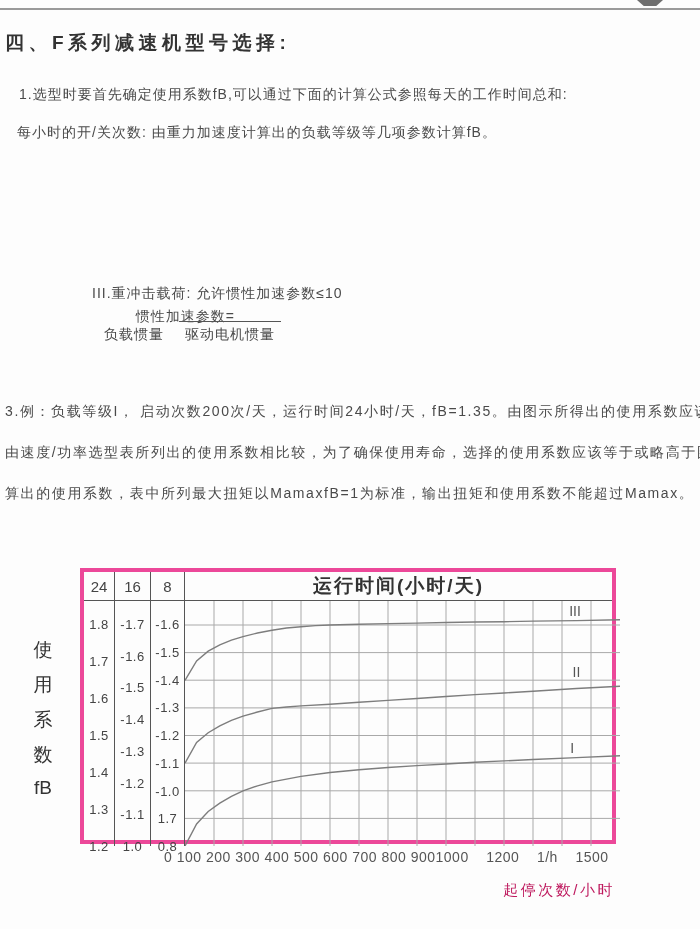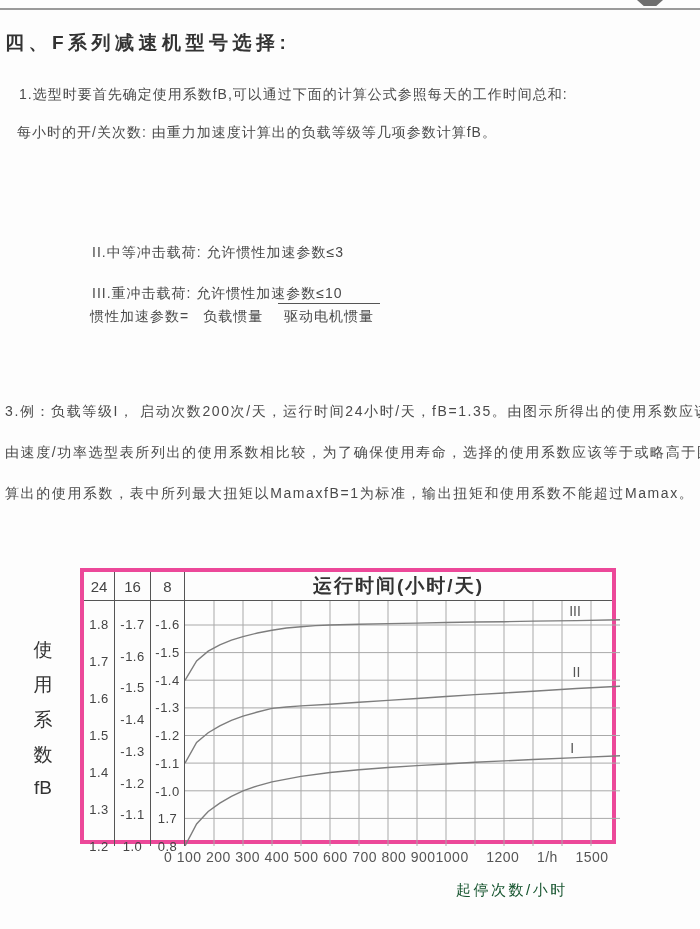--- a/index.html
+++ b/index.html
@@ -9,21 +9,21 @@
   .top-rule{top:8px;left:0;width:700px;height:2px;background:#9a9a9a;}
   .corner-glyph{top:0;left:637px;width:26px;height:6px;background:#6f6f6f;
     clip-path:polygon(0 0,100% 0,74% 100%,26% 100%);}
   .doc-title{top:30px;left:5px;font-size:19px;font-weight:bold;color:#333;letter-spacing:4.5px;white-space:nowrap;}
   .para{font-size:14px;letter-spacing:1px;color:#4a4a4a;white-space:nowrap;}
   .p1{top:86px;left:19px;}
   .p2{top:124px;left:17px;}
   .lc1{top:201px;left:5px;}
   .lc2{top:244px;left:92px;}
   .lc3{top:285px;left:92px;}
-  .formula{top:308px;left:90px;display:flex;align-items:center;font-size:14px;letter-spacing:1px;color:#4a4a4a;}
+  .formula{top:308px;left:90px;display:flex;align-items:center;font-size:14px;letter-spacing:1px;color:#4a4a4a;flex-direction:column;}
   .frac{display:inline-block;text-align:center;margin-left:4px;}
   .frac .num{padding:0 10px 3px 10px;}
   .frac .den{border-top:1.5px solid #555;padding:4px 6px 0 6px;}
   .example{top:403px;left:5px;width:692px;}
   .example div{font-size:14px;letter-spacing:1.6px;color:#4a4a4a;white-space:nowrap;margin-bottom:23px;}
 
   
   .chart{top:568px;left:80px;width:536px;height:276px;border:4px solid #ec4899;box-sizing:border-box;background:#fdfdfd;}
   .chart-header{display:flex;height:29px;border-bottom:1px solid #555;box-sizing:border-box;}
   .chart-header .hcell{width:31px;border-right:1px solid #555;box-sizing:border-box;
@@ -41,36 +41,35 @@
   .scale-stack span{display:block;line-height:20px;font-size:13px;color:#444;text-align:center;letter-spacing:0.5px;}
   .plot{flex:1;position:relative;}
   .plot svg{position:absolute;top:0;left:0;}
   .plot .grid line{stroke:#a9a9a9;stroke-width:1;}
   .plot .curves polyline{fill:none;stroke:#7d7d7d;stroke-width:1.4;}
   .plot .curves text{fill:#555;font-size:14px;font-family:"Liberation Sans",sans-serif;text-anchor:middle;}
 
   .y-axis-label{top:637px;left:26px;width:34px;display:flex;flex-direction:column;gap:9px;align-items:center;
       font-size:19px;color:#333;}
   .x-ticks{top:849px;left:164px;font-size:14px;letter-spacing:0.5px;color:#555;white-space:pre;}
-  .x-axis-title{top:881px;left:456px;width:175px;text-align:left;font-size:15px;letter-spacing:2.5px;color:#14532d;}
+  .x-axis-title{top:881px;left:440px;width:175px;text-align:right;font-size:15px;letter-spacing:2.5px;color:#be185d;}
 </style>
 </head>
 <body>
 
 <div class="page">
 
   <div class="abs top-rule"></div>
   <div class="abs corner-glyph"></div>
 
   <div class="abs doc-title">四、F系列减速机型号选择:</div>
 
   <div class="abs para p1">1.选型时要首先确定使用系数fB,可以通过下面的计算公式参照每天的工作时间总和:</div>
   <div class="abs para p2">每小时的开/关次数: 由重力加速度计算出的负载等级等几项参数计算fB。</div>
 
-  <div class="abs para lc2">II.中等冲击载荷: 允许惯性加速参数≤3</div>
   <div class="abs para lc3">III.重冲击载荷: 允许惯性加速参数≤10</div>
 
   <div class="abs formula">
     <span>惯性加速参数=</span>
     <span class="frac">
       <span class="num">负载惯量</span>
       <span class="den">驱动电机惯量</span>
     </span>
   </div>
 

